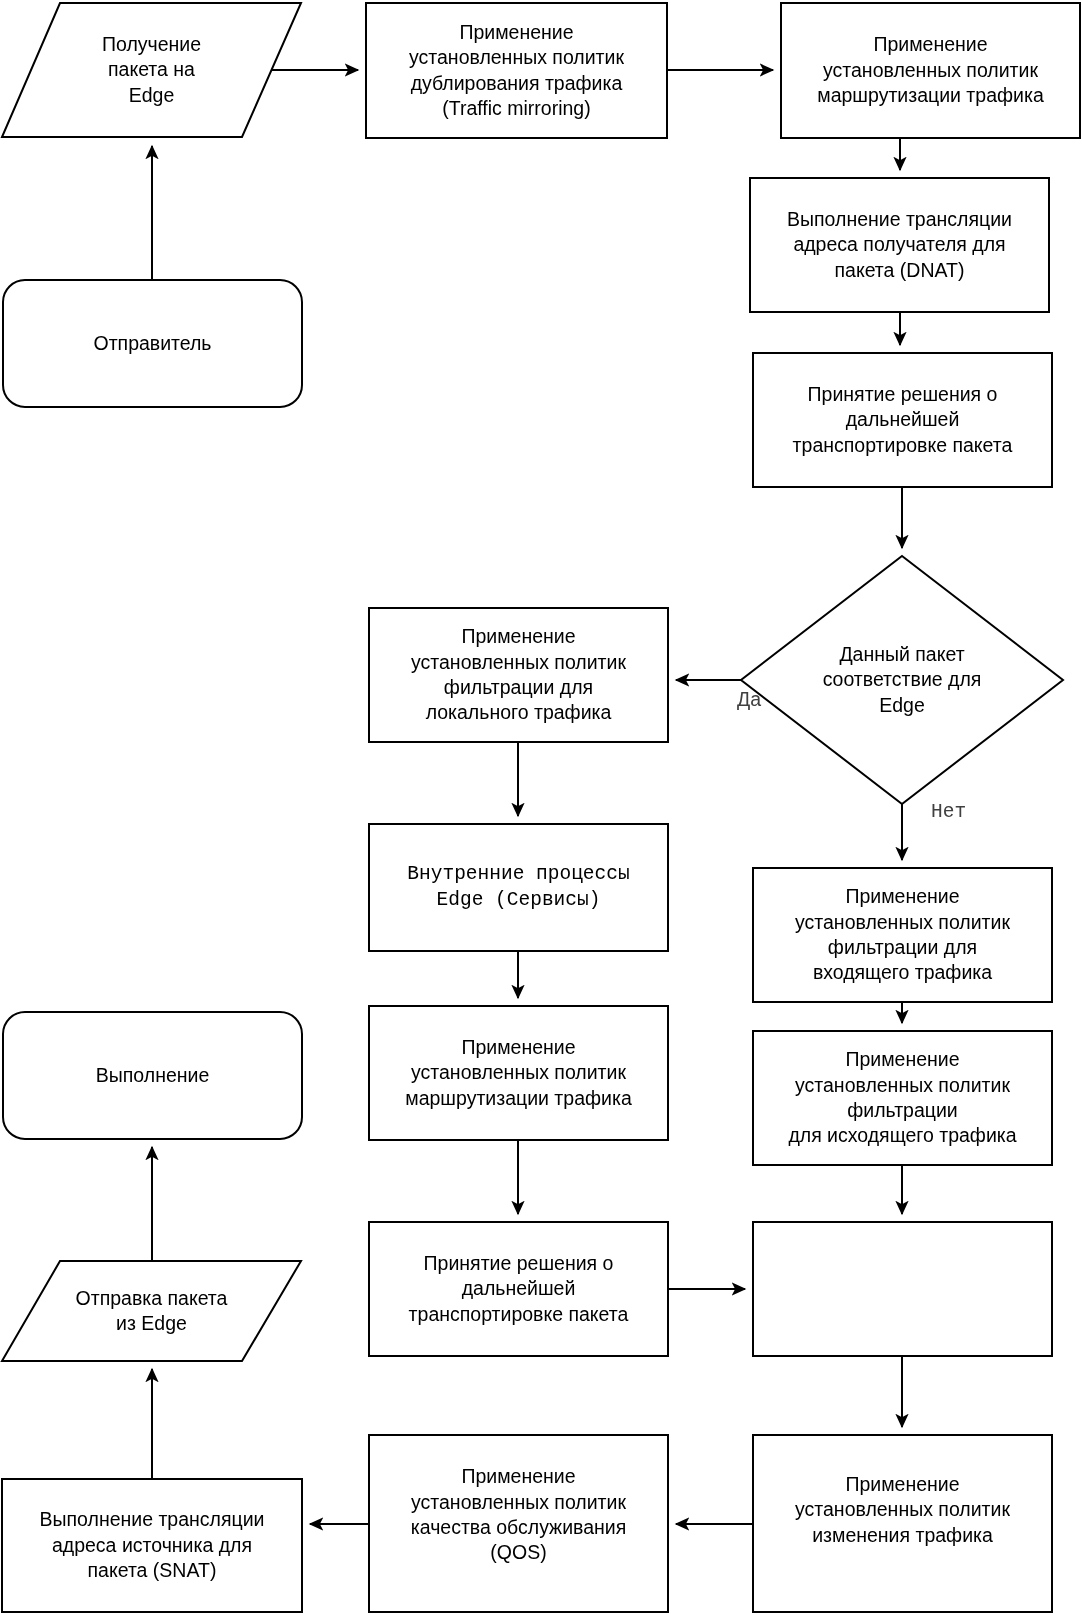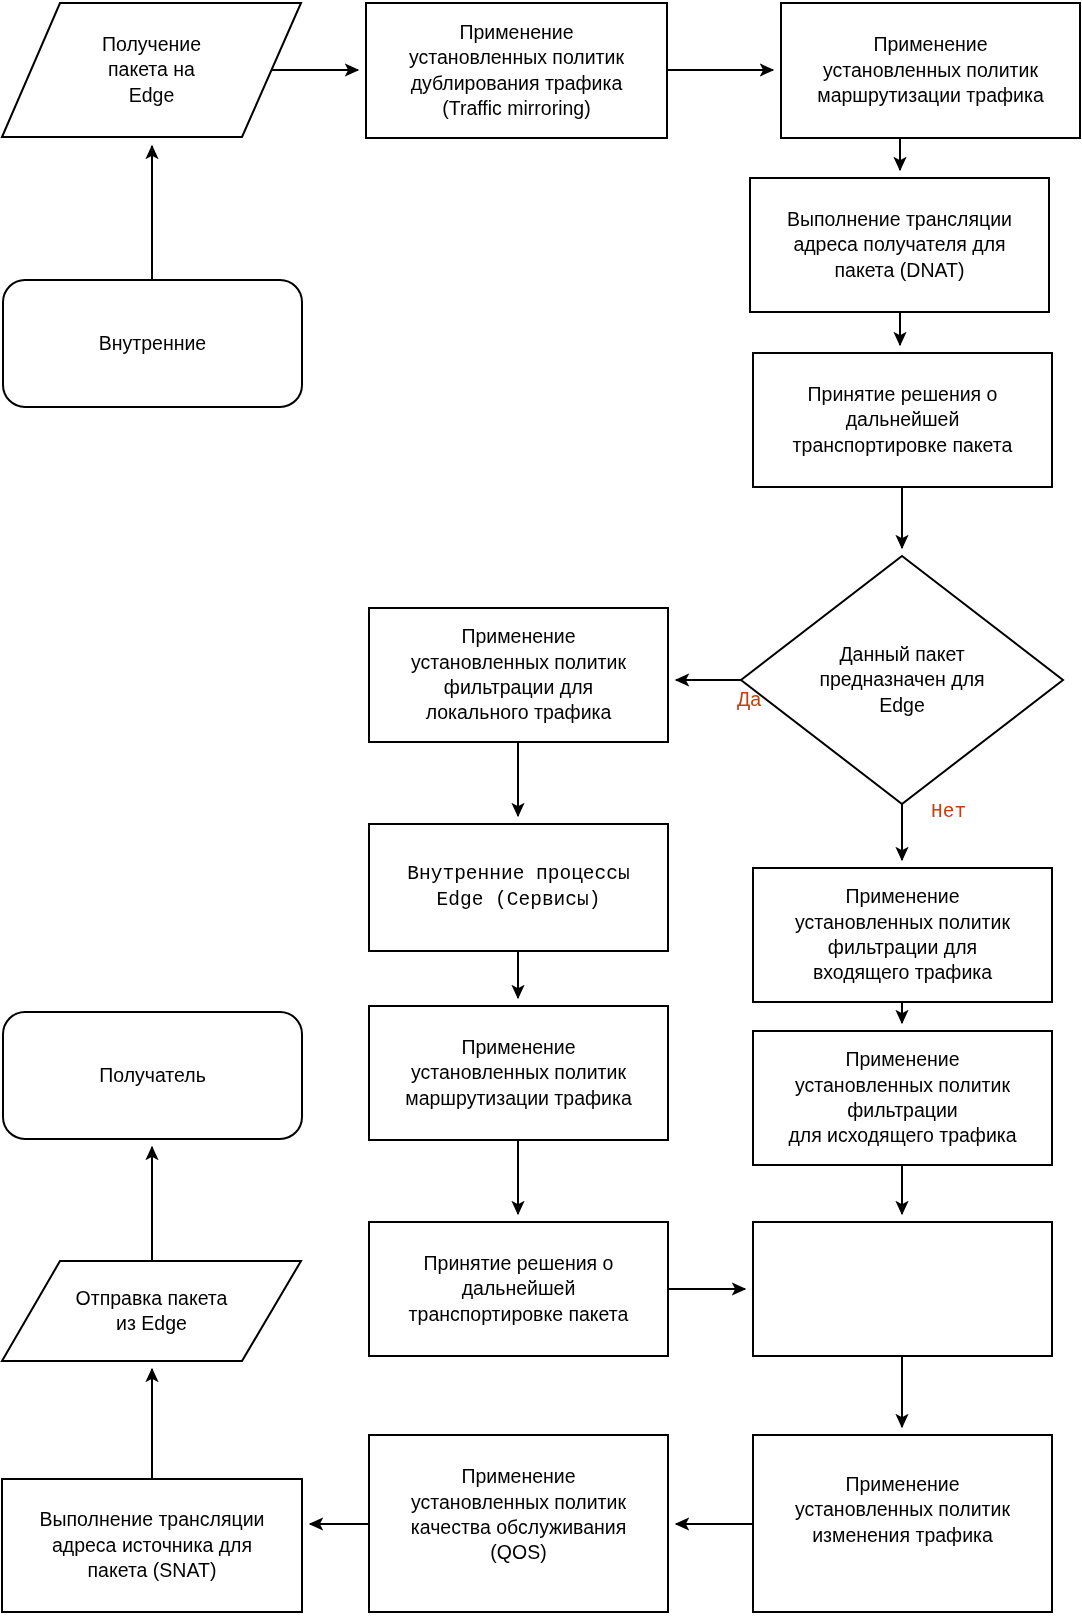--- a/index.html
+++ b/index.html
@@ -41,21 +41,21 @@
     color: #000000;
     font-size: 19.5px;
     line-height: 1.30;
     font-family: "Liberation Sans", sans-serif;
     white-space: pre-line;
     pointer-events: none;
     box-sizing: border-box;
   }
   .edge-label {
     position: absolute;
-    color: #c2410c;
+    color: #404040;
     font-size: 19.5px;
     font-family: "Liberation Sans", sans-serif;
     line-height: 1;
     white-space: nowrap;
   }
 </style>
 </head>
 <body>
 
 <div id="diagram-root">
@@ -142,41 +142,41 @@
     <line class="conn" x1="152" y1="1479" x2="152" y2="1369" marker-end="url(#arrow)"></line>
 
     <line class="conn" x1="152" y1="1261" x2="152" y2="1147" marker-end="url(#arrow)"></line>
 
   </svg>
 
   <div class="node-label" style="left:30px; top:3px; width:243px; height:134px;">Получение
 пакета на
 Edge</div>
 
-  <div class="node-label" style="left:3px; top:280px; width:299px; height:127px;">Внутренние</div>
+  <div class="node-label" style="left:3px; top:280px; width:299px; height:127px;">Отправитель</div>
 
   <div class="node-label" style="left:366px; top:3px; width:301px; height:135px;">Применение
 установленных политик
 дублирования трафика
 (Traffic mirroring)</div>
 
   <div class="node-label" style="left:781px; top:3px; width:299px; height:135px;">Применение
 установленных политик
 маршрутизации трафика</div>
 
   <div class="node-label" style="left:750px; top:178px; width:299px; height:134px;">Выполнение трансляции
 адреса получателя для
 пакета (DNAT)</div>
 
   <div class="node-label" style="left:753px; top:353px; width:299px; height:134px;">Принятие решения о
 дальнейшей
 транспортировке пакета</div>
 
   <div class="node-label" style="left:802px; top:620px; width:200px; height:120px;">Данный пакет
-предназначен для
+соответствие для
 Edge</div>
 
   <div class="node-label" style="left:369px; top:608px; width:299px; height:134px;">Применение
 установленных политик
 фильтрации для
 локального трафика</div>
 
   <div class="node-label" style="left:369px; top:824px; width:299px; height:127px;font-family:Liberation Mono, monospace;">Внутренние процессы
 Edge (Сервисы)</div>
 
@@ -208,19 +208,19 @@
 качества обслуживания
 (QOS)</div>
 
   <div class="node-label" style="left:2px; top:1479px; width:300px; height:133px;">Выполнение трансляции
 адреса источника для
 пакета (SNAT)</div>
 
   <div class="node-label" style="left:30px; top:1261px; width:243px; height:100px;">Отправка пакета
 из Edge</div>
 
-  <div class="node-label" style="left:3px; top:1012px; width:299px; height:127px;">Получатель</div>
+  <div class="node-label" style="left:3px; top:1012px; width:299px; height:127px;">Выполнение</div>
 
   <div class="edge-label" style="left:737px; top:690px;">Да</div>
 
   <div class="edge-label" style="left:931px; top:803px;font-family:Liberation Mono, monospace;">Нет</div>
 
 </div>
 
 </body></html>

